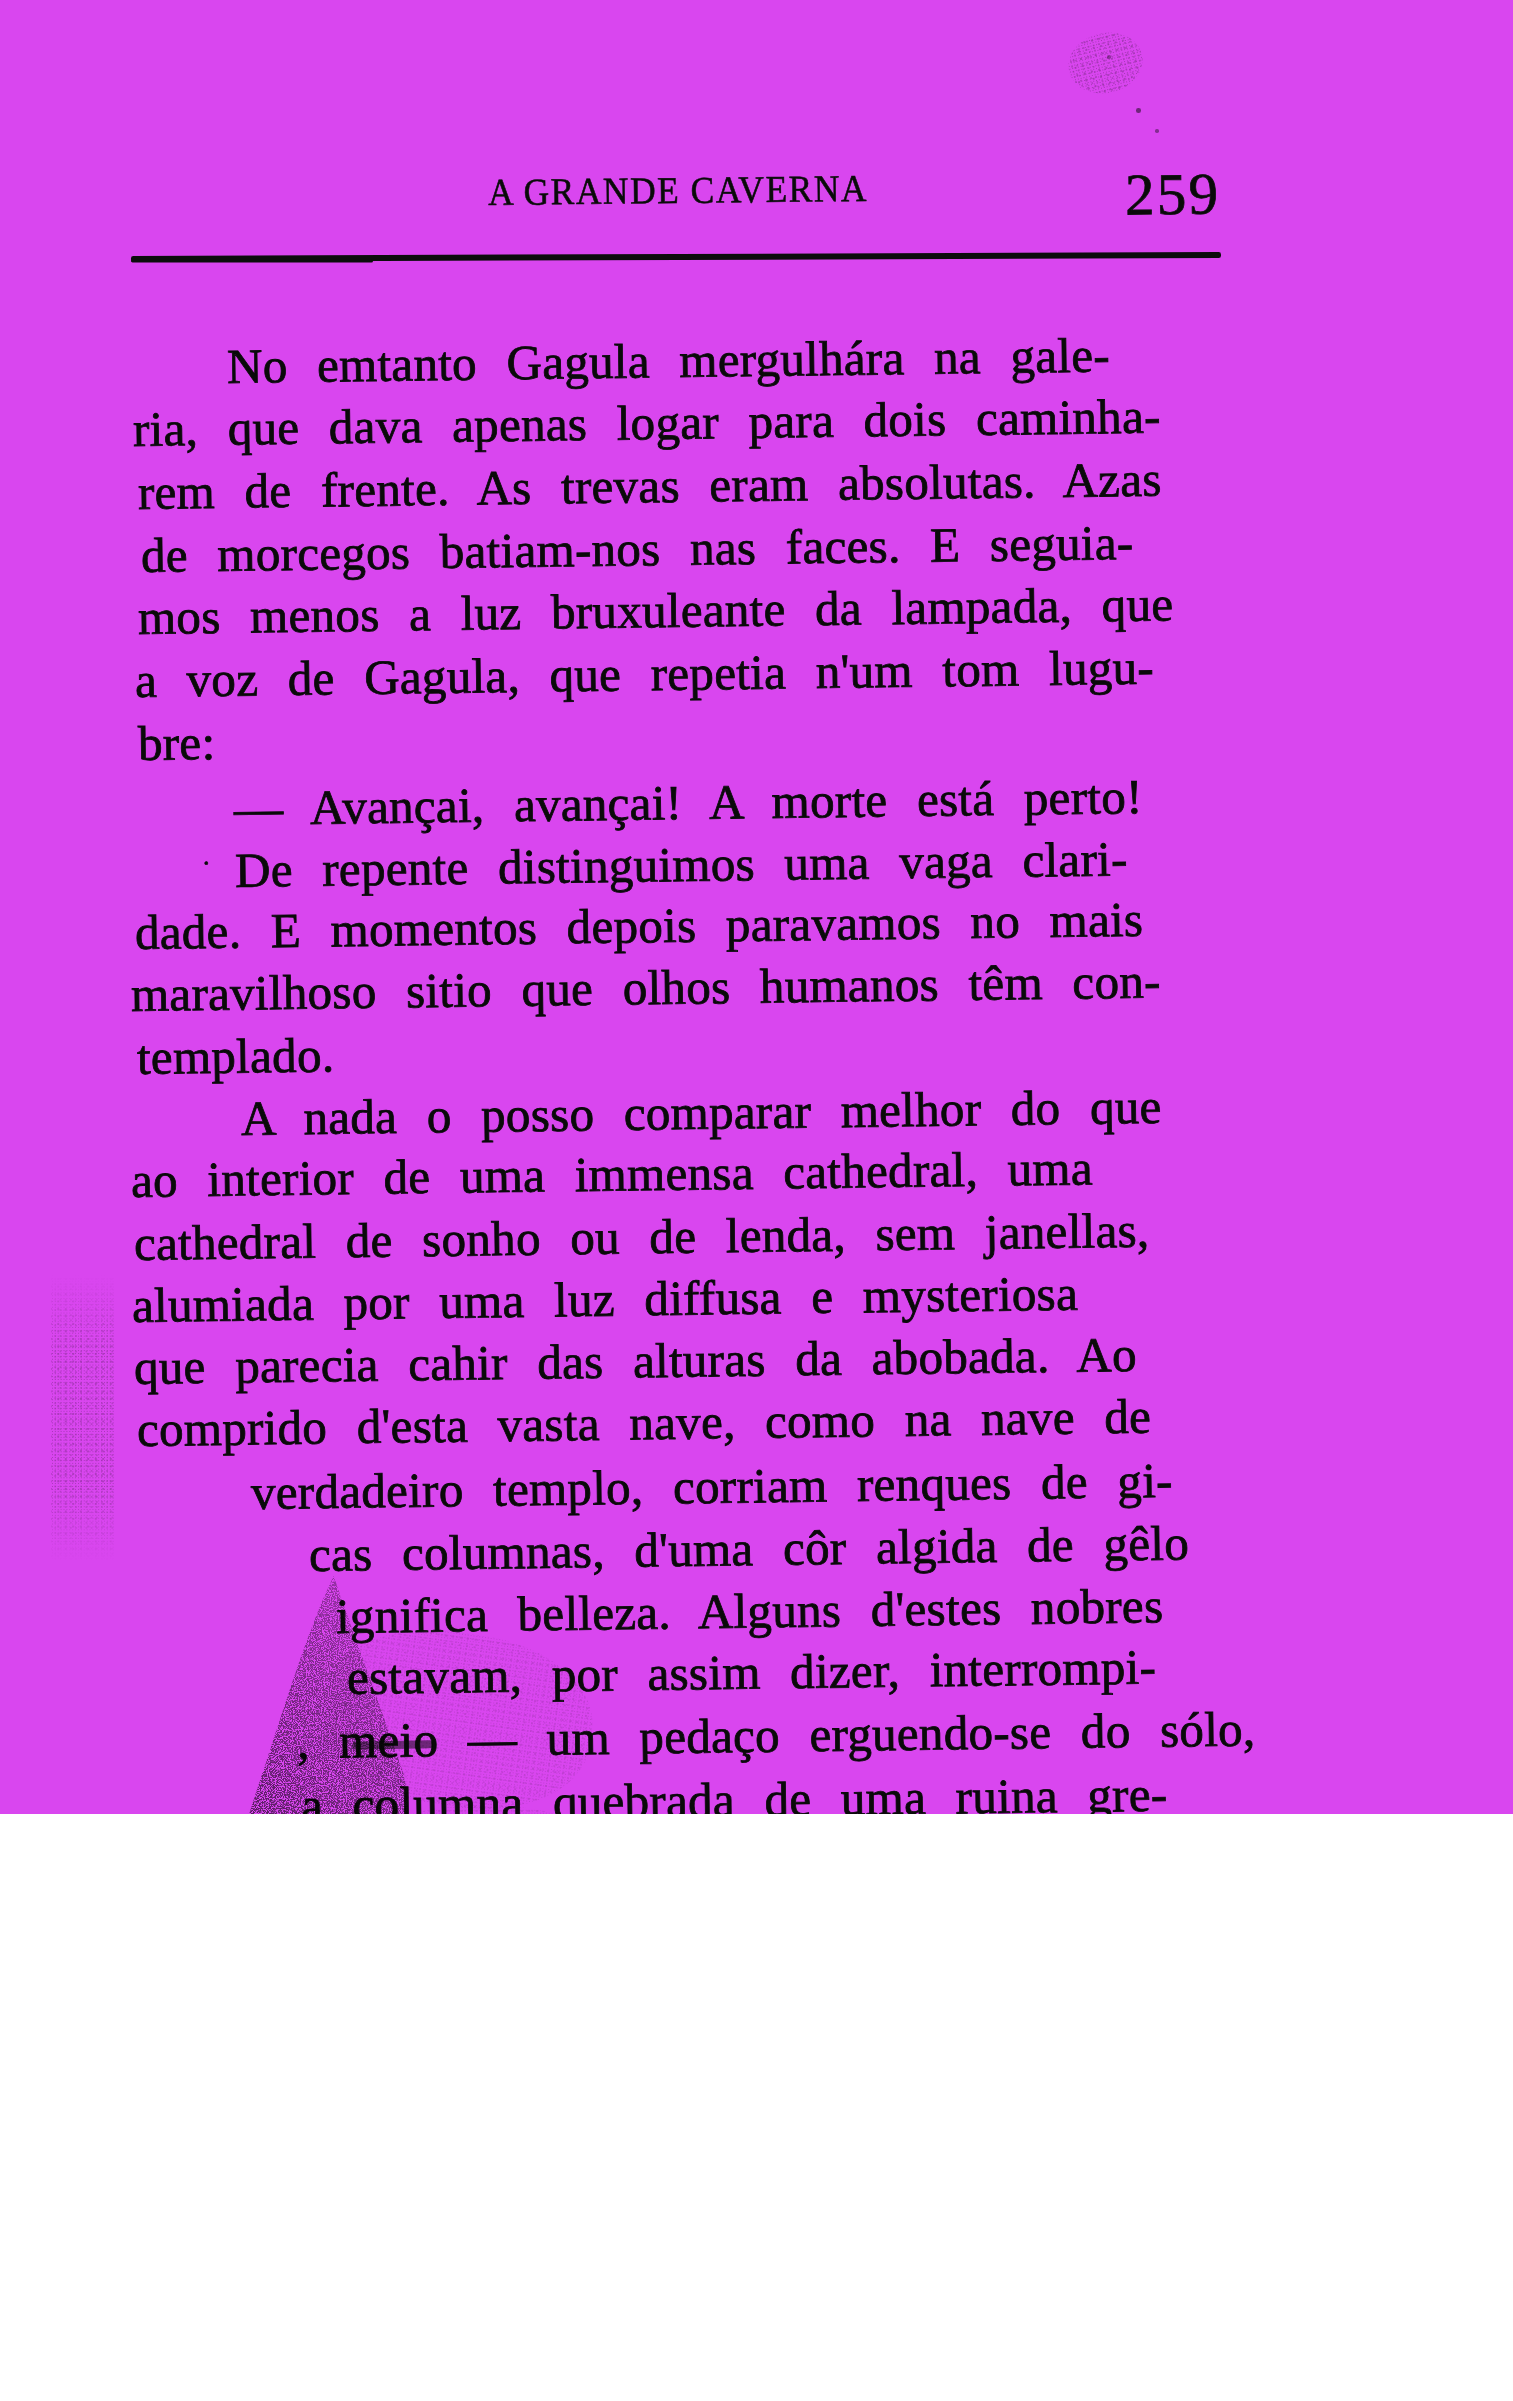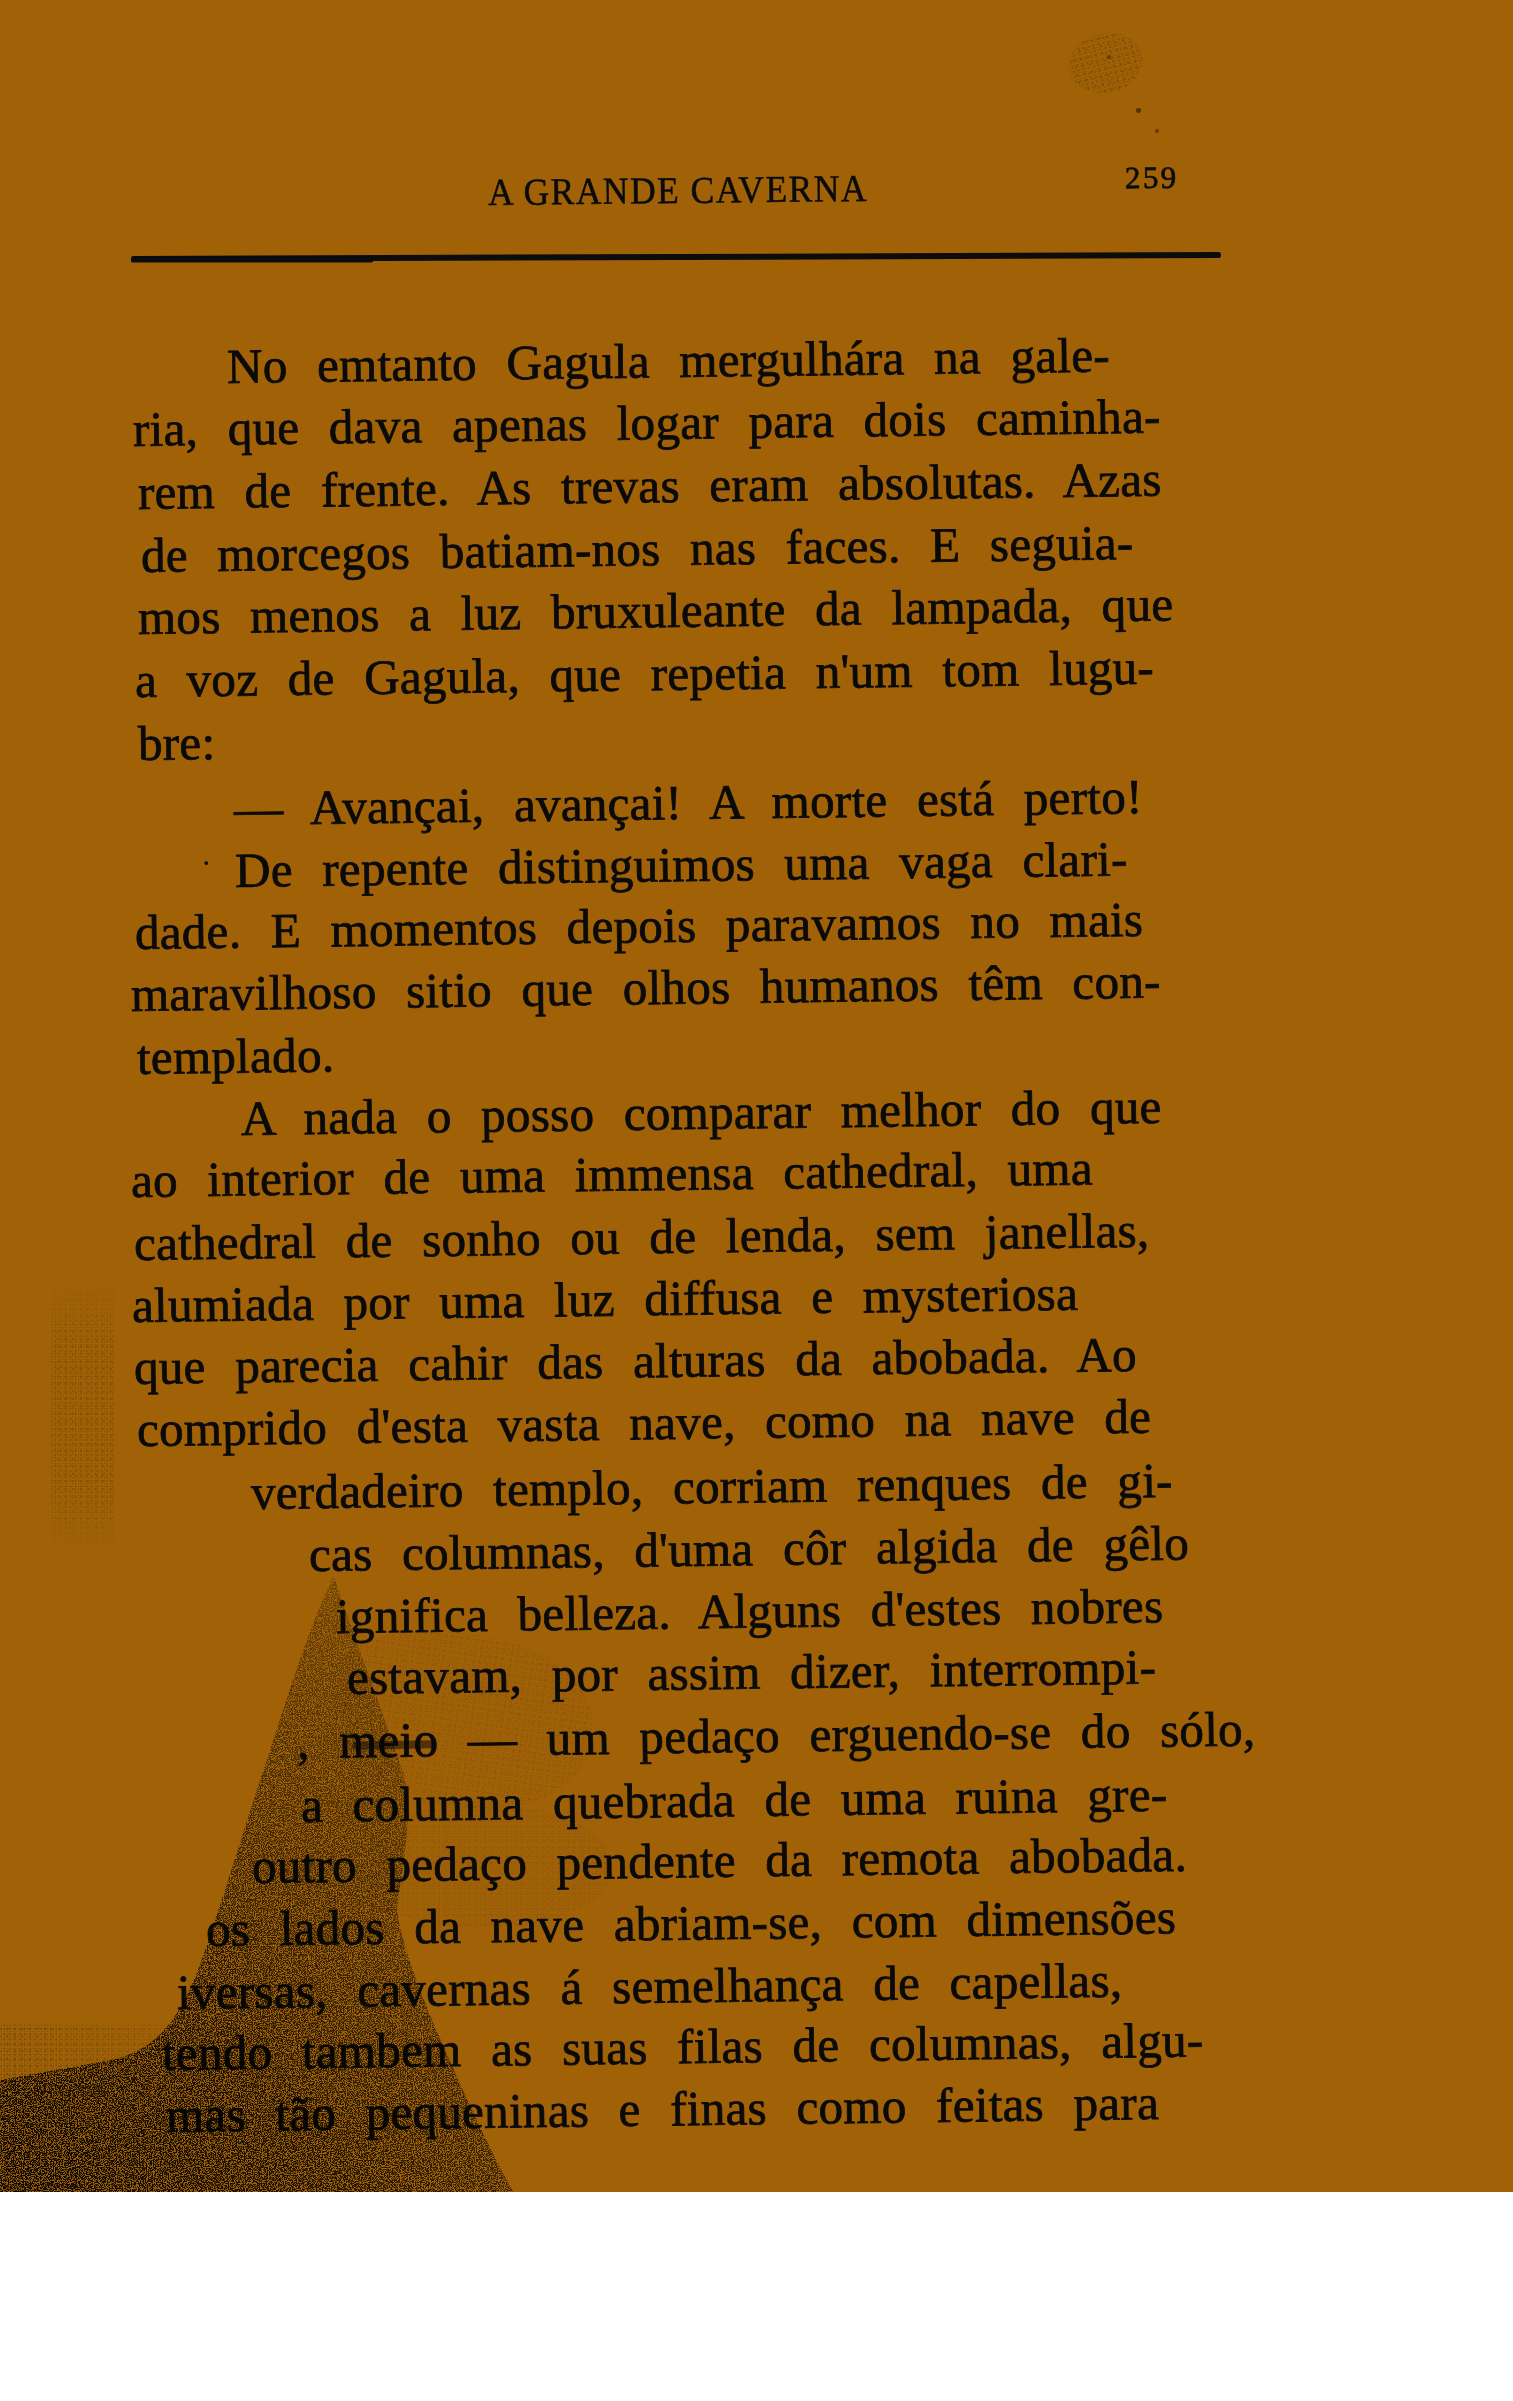--- a/index.html
+++ b/index.html
@@ -1,25 +1,25 @@
 <!DOCTYPE html>
 <html style="font-size:9.2px"><head>
 <meta charset="utf-8">
 <style>
   html,body{margin:0;padding:0;background:#ffffff;}
-  .sheet{position:relative;width:1514px;height:2192px;background:#a16207;overflow:hidden;
+  .sheet{position:relative;width:1514px;height:1814px;background:#d946ef;overflow:hidden;
          font-family:"Liberation Serif","DejaVu Serif",serif;color:#0a0a0a;}
   
   .tl{position:absolute;font-size:49px;line-height:1.2;white-space:nowrap;
       word-spacing:17px;letter-spacing:0.3px;
       -webkit-text-stroke:0.8px #0a0a0a;
       transform:rotate(-.75deg);transform-origin:0 50%;}
   .head-title{position:absolute;font-size:38px;letter-spacing:1.7px;white-space:nowrap;
       -webkit-text-stroke:0.6px #111;transform:rotate(-.6deg) scaleX(.93);transform-origin:0 50%;}
-  .page-num{position:absolute;font-size:31px;-webkit-text-stroke:0.8px #111;
+  .page-num{position:absolute;font-size:59px;-webkit-text-stroke:0.8px #111;
       transform:rotate(-.6deg);letter-spacing:2.3px;}
   .rule{position:absolute;left:131px;top:254px;width:1090px;height:5.8px;background:#0c0c0c;
       border-radius:2.3px;transform:rotate(-.2deg);}
   .rule:after{content:"";position:absolute;left:0;top:3.5px;width:242px;height:2.9px;background:#0c0c0c;
       transform:rotate(.25deg);border-radius:1.7px;}
   .ink-dot{position:absolute;font-size:26.5px;-webkit-text-stroke:0.6px #111;transform:rotate(-.7deg);}
   
   .dots{position:absolute;
     background-image:
       radial-gradient(circle, rgba(10,10,10,.85) 0.6px, transparent 0.9px),

